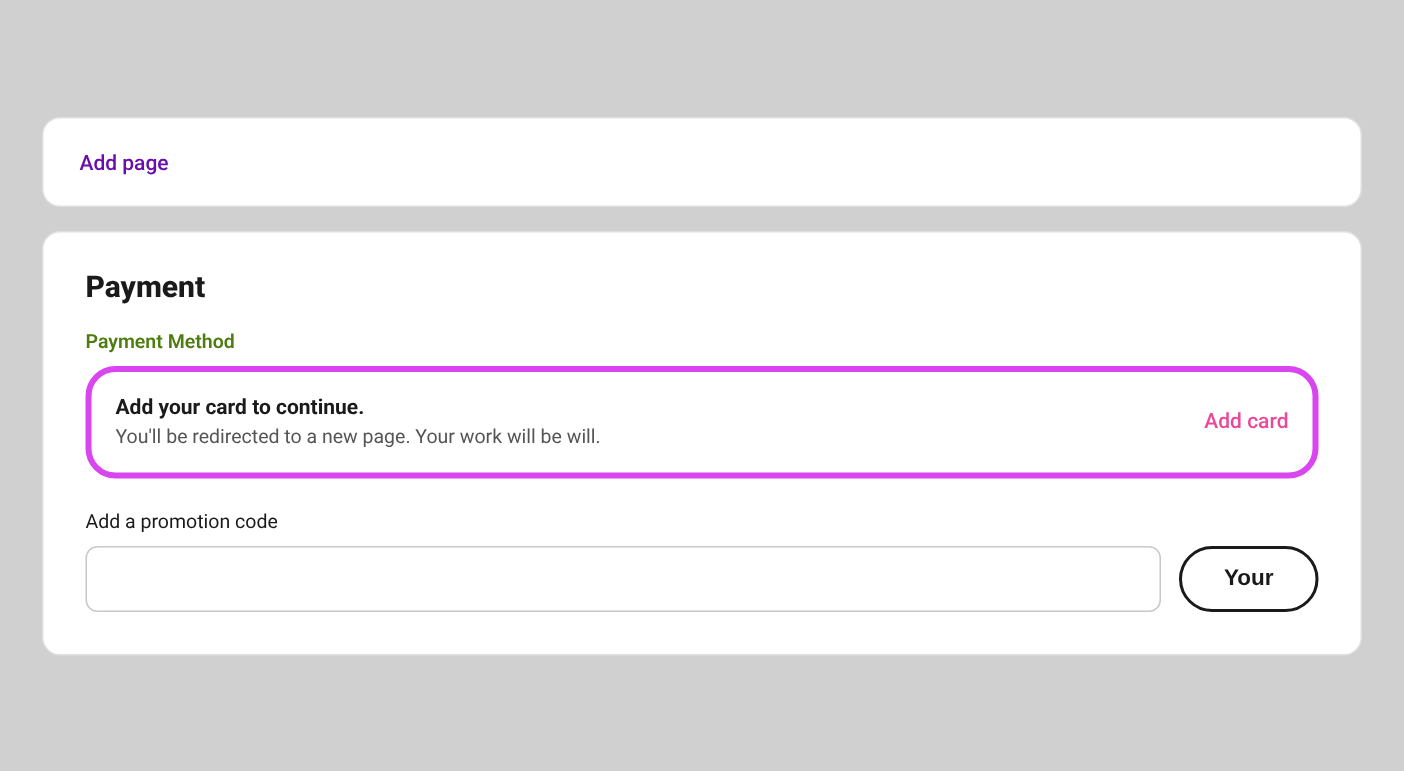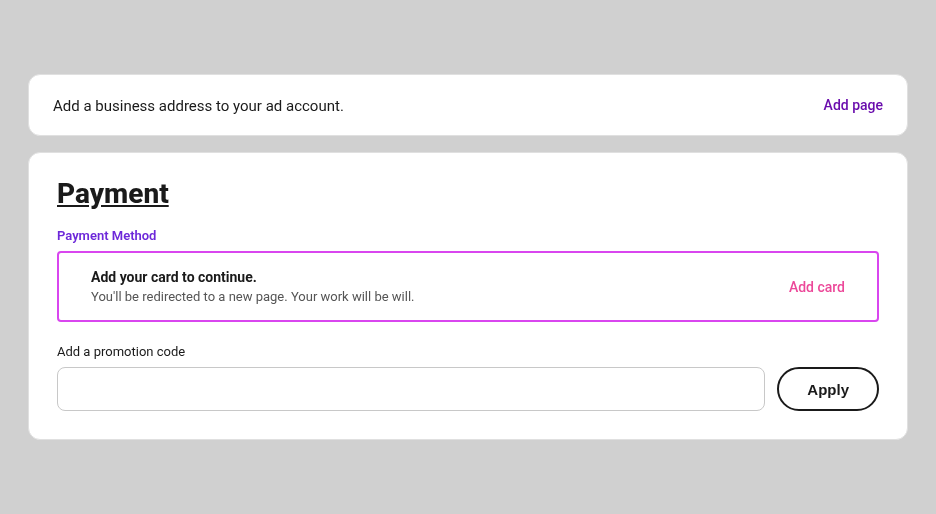--- a/index.html
+++ b/index.html
@@ -56,38 +56,37 @@
       white-space: nowrap;
       margin-top: 2px;
     }
 
     
     .payment-card {
       padding: 24px 28px 28px 28px;
     }
 
     .payment-title {
-      font-size: 28px;
+      font-size: 20px;
       font-weight: 800;
       color: #1a1a1a;
       margin-bottom: 18px;
-      text-decoration: underline;
     }
 
     .section-label {
       font-size: 13px;
       font-weight: 600;
-      color: #6d28d9;
+      color: #4d7c0f;
       margin-bottom: 8px;
     }
 
     .payment-method-box {
-      border: 2px solid #d946ef;
-      border-radius: 4px;
-      padding: 16px 32px;
+      border: 4px solid #d946ef;
+      border-radius: 20px;
+      padding: 16px 16px;
       display: flex;
       justify-content: space-between;
       align-items: center;
       margin-bottom: 22px;
     }
 
     .payment-method-info {
       display: flex;
       flex-direction: column;
       gap: 4px;
@@ -151,21 +150,20 @@
       white-space: nowrap;
       transition: background 0.15s;
     }
   </style>
 </head>
 <body>
 
 <div class="page-wrapper">
 
   <div class="card top-card">
-    <span class="top-card-text">Add a business address to your ad account.</span>
     <a class="add-info-link">Add page</a>
   </div>
 
   <div class="card payment-card">
 
     <h2 class="payment-title">Payment</h2>
 
     <div class="section-label">Payment Method</div>
 
     <div class="payment-method-box">
@@ -173,18 +171,18 @@
         <span class="payment-method-title">Add your card to continue.</span>
         <span class="payment-method-subtitle">You'll be redirected to a new page. Your work will be will.</span>
       </div>
       <a class="add-card-link">Add card</a>
     </div>
 
     <div class="promo-label">Add a promotion code</div>
 
     <div class="promo-row">
       <input class="promo-input" type="text" placeholder="" style="">
-      <button class="apply-button">Apply</button>
+      <button class="apply-button">Your</button>
     </div>
 
   </div>
 
 </div>
 
 </body></html>

